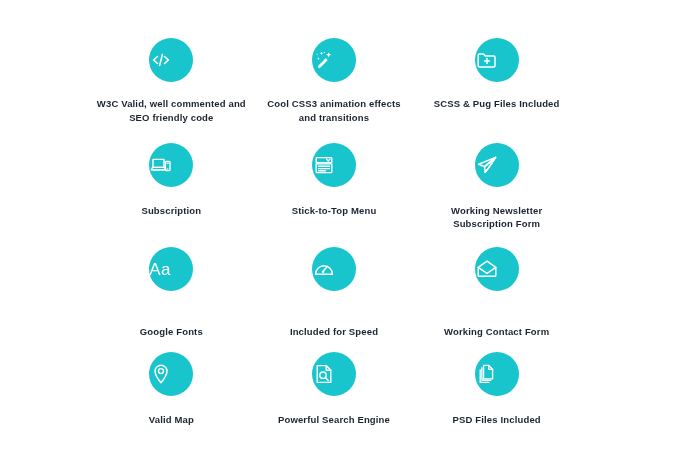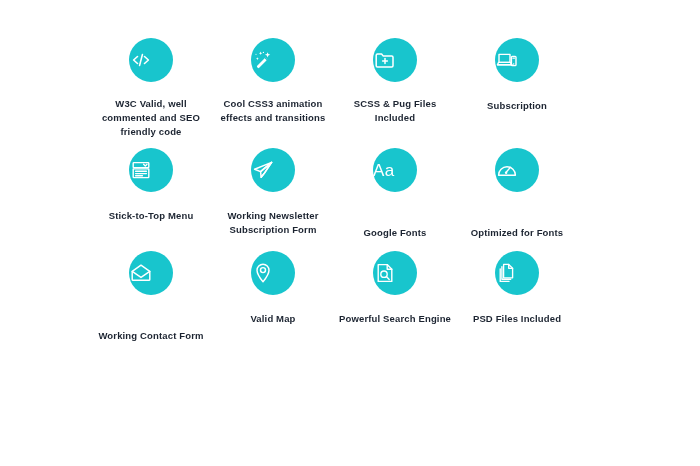--- a/index.html
+++ b/index.html
@@ -13,21 +13,21 @@
     font-family: "Liberation Sans", sans-serif;
     -webkit-font-smoothing: antialiased;
     overflow: hidden;
   }
   #features-grid {
     width: 668px;
     height: 466px;
     box-sizing: border-box;
     padding: 28px 90px 20px 90px;
     display: grid;
-    grid-template-columns: repeat(4, 1fr);
+    grid-template-columns: repeat(3, 1fr);
     grid-template-rows: repeat(4, 1fr);
     column-gap: 0px;
     row-gap: 0px;
     background: #ffffff;
   }
   .feature-item {
     display: flex;
     flex-direction: column;
     align-items: center;
     justify-content: flex-start;
@@ -161,21 +161,21 @@
   </div>
 
   <div class="feature-item row-3">
     <div class="icon-circle">
       <svg viewBox="0 0 24 24" fill="none" stroke="#ffffff" stroke-width="1.45" stroke-linecap="round" stroke-linejoin="round">
         <path d="M3.6 17.2 a8.4 8.4 0 0 1 16.8 0 Z"></path>
         <path d="M15.3 9.4 L11.4 14.0"></path>
         <circle cx="11.1" cy="14.7" r="1.25" fill="#ffffff" stroke="none"></circle>
       </svg>
     </div>
-    <div class="feature-label">Optimized for Fonts</div>
+    <div class="feature-label">Included for Speed</div>
   </div>
 
   <div class="feature-item row-3">
     <div class="icon-circle">
       <svg viewBox="0 0 24 24" fill="none" stroke="#ffffff" stroke-width="1.45" stroke-linecap="round" stroke-linejoin="round">
         <path d="M3.2 10.4 L12 4.2 l8.8 6.2 v8.0 a0.9 0.9 0 0 1 -0.9 0.9 H4.1 a0.9 0.9 0 0 1 -0.9 -0.9 Z"></path>
         <polyline points="3.2,10.4 12,16.4 20.8,10.4"></polyline>
       </svg>
     </div>
     <div class="feature-label">Working Contact Form</div>

